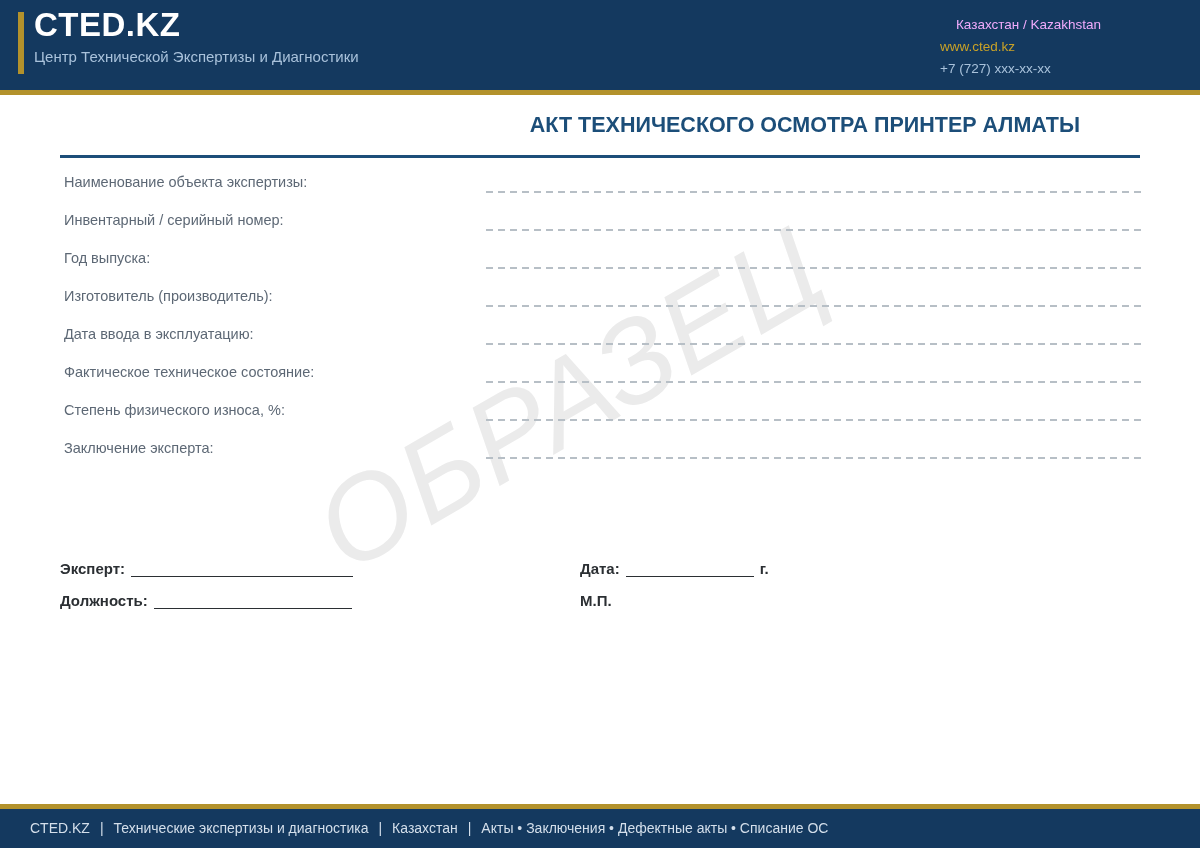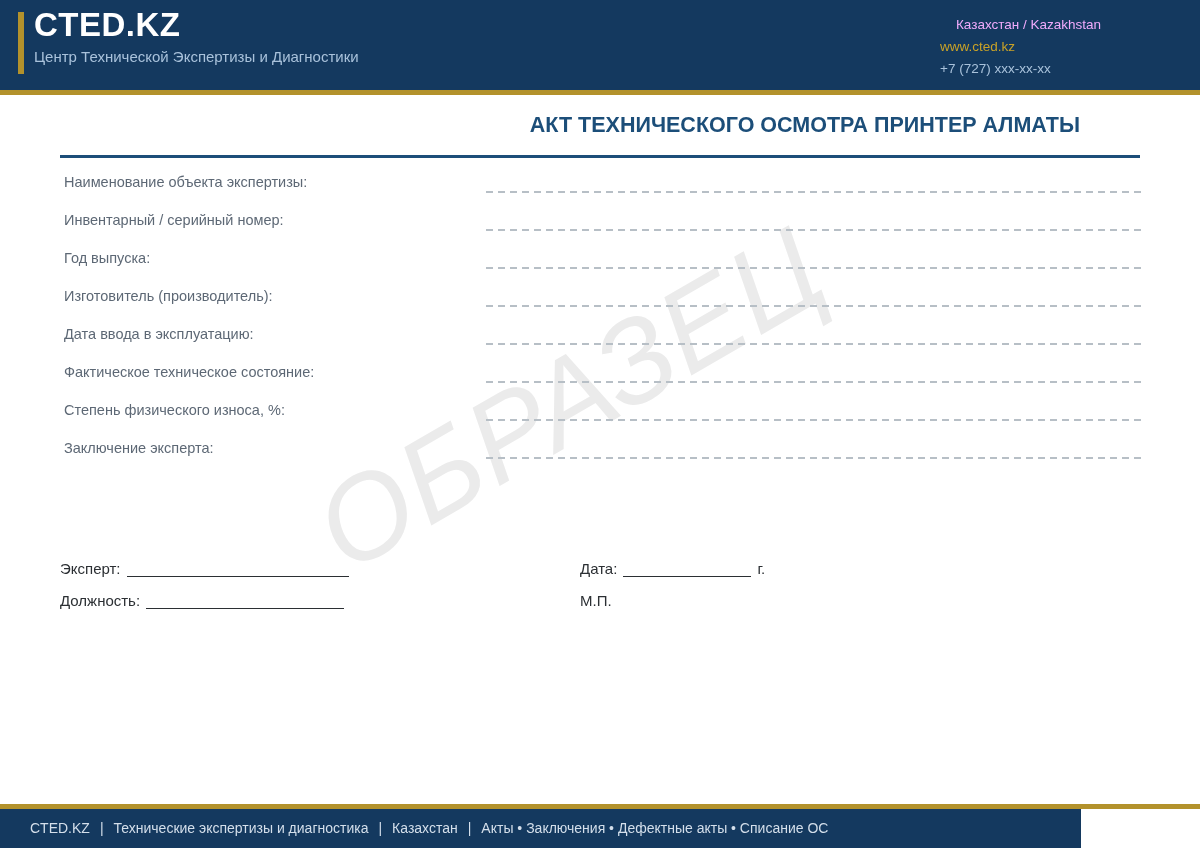--- a/index.html
+++ b/index.html
@@ -76,36 +76,36 @@
     font-size: 14.5px; color: #5d6875;
   }
   .row .fill-line {
     position: absolute; left: 422px; right: 0; top: 19px; height: 2px;
     background: repeating-linear-gradient(90deg,
       #b7bfc6 0px, #b7bfc6 7px, transparent 7px, transparent 12px);
   }
 
   
   .sign { position: absolute; left: 0; top: 0; z-index: 1; }
-  .sign-item { position: absolute; font-size: 15px; color: #2b2f33; white-space: nowrap; }
+  .sign-item { position: absolute; font-size: 15px; color: #2b2f33; white-space: nowrap; font-weight: bold; }
   .sig-line {
     display: inline-block; height: 14px; vertical-align: bottom;
     border-bottom: 1.5px solid #2b2f33; margin-left: 6px;
   }
   .sig-line.expert   { width: 222px; }
   .sig-line.position { width: 198px; }
   .sig-line.date     { width: 128px; margin-right: 6px; }
 
   
   .footer-gold-line {
     position: absolute; top: 804px; left: 0; width: 1200px; height: 5px;
     background: #b3922c;
   }
   .footer {
-    position: absolute; top: 809px; left: 0; width: 1081px; height: 39px;
+    position: absolute; top: 809px; left: 0; width: 1200px; height: 39px;
     background: #14395f;
   }
   .footer-text {
     position: absolute; left: 30px; top: 0; height: 39px; line-height: 39px;
     font-size: 14px; color: #d4dfeb; white-space: nowrap;
   }
   .footer-text .sep { margin: 0 10px; color: #d4dfeb; }
 </style>
 </head>
 <body>

